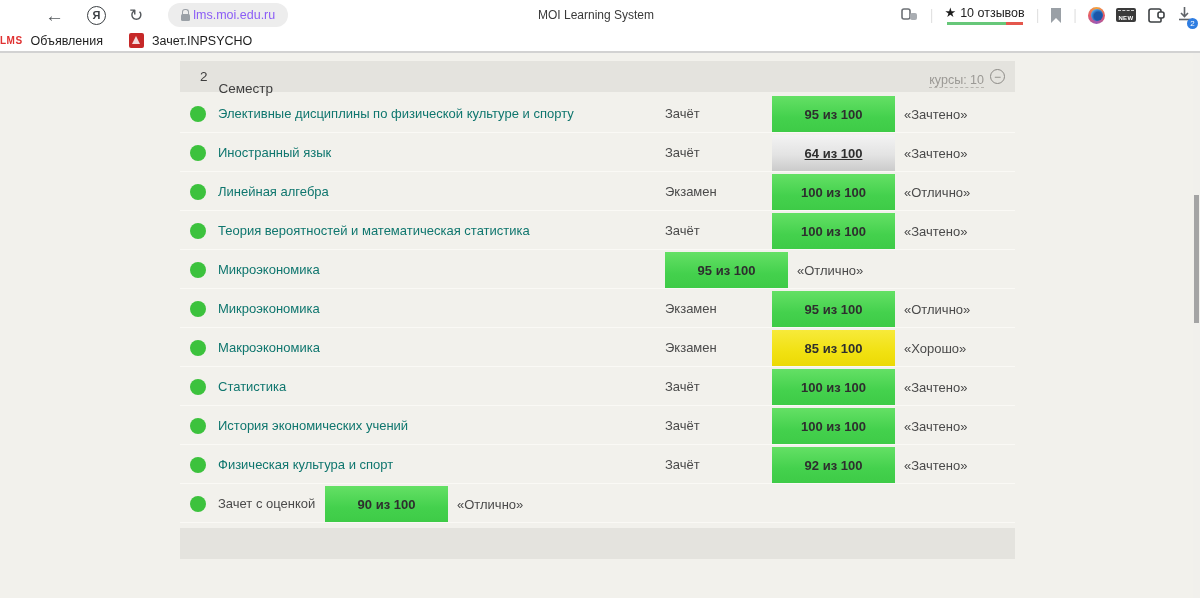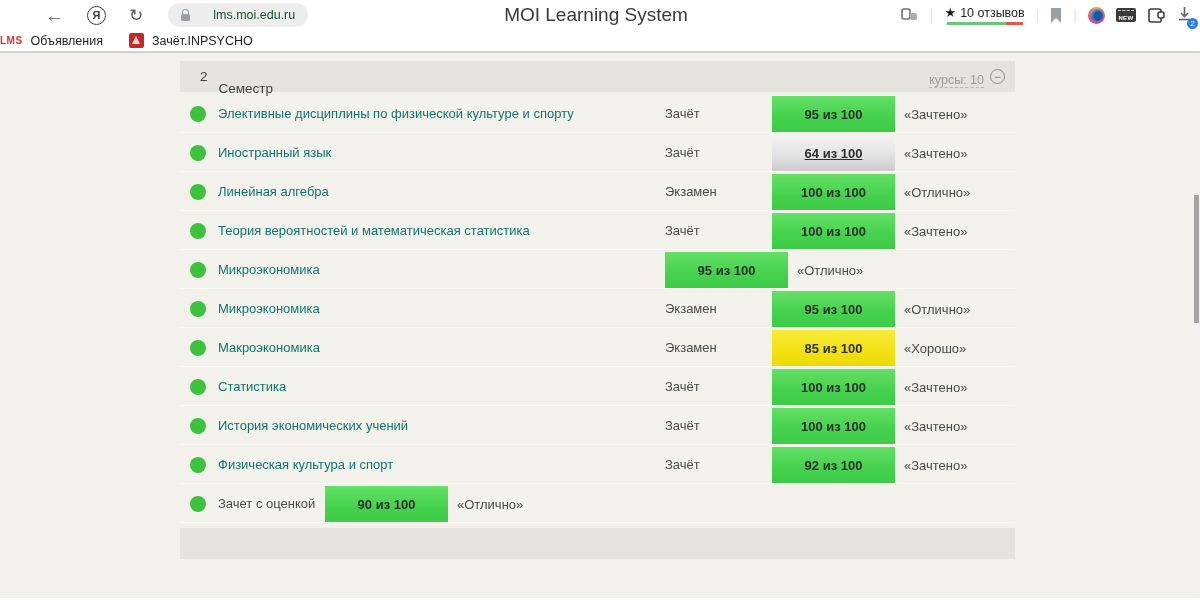--- a/index.html
+++ b/index.html
@@ -8,26 +8,26 @@
 
   
   .chrome { position:relative; width:1200px; height:30px; background:#fff;
     display:flex; align-items:center; }
   .nav-btn { color:#54585c; font-size:17px; line-height:1; padding:0 9px; cursor:pointer; }
   .back { margin-left:36px; font-size:19px; }
   .ya-circle { width:19px; height:19px; border:1.9px solid #3b3f43; border-radius:50%;
     display:flex; align-items:center; justify-content:center;
     font-size:11px; font-weight:bold; color:#3b3f43; margin:0 14px; }
   .refresh { font-size:17px; margin-right:16px; }
-  .url-pill { display:flex; align-items:center; gap:23px; background:#ededed;
-    border-radius:13px; height:24px; padding:0 13px; color:#14532d; font-size:12.5px; }
+  .url-pill { display:flex; align-items:center; gap:3px; background:#ededed;
+    border-radius:13px; height:24px; padding:0 13px; color:#8b5cf6; font-size:12.5px; }
   .lock { width:9px; height:7px; background:#9aa0a6; border-radius:1.5px; position:relative; margin-top:4px; }
   .lock::before { content:''; position:absolute; top:-5px; left:1px; width:5px; height:6px;
     border:1.6px solid #9aa0a6; border-bottom:none; border-radius:3px 3px 0 0; }
-  .chrome-title { position:absolute; left:0; right:8px; text-align:center; font-size:19px;
+  .chrome-title { position:absolute; left:0; right:8px; text-align:center; font-size:12px;
     color:#3a3a3a; pointer-events:none; }
   .chrome-right { position:absolute; right:8px; top:0; height:30px; display:flex;
     align-items:center; gap:11px; background:#fff; }
   .sep { color:#e2e2e2; font-size:14px; }
   .rating { display:flex; flex-direction:column; align-items:center; cursor:pointer; }
   .rating-line { display:flex; align-items:center; gap:4px; font-size:12.5px; color:#222; }
   .rating-star { font-size:13px; color:#1b1b1b; }
   .rating-bar { width:76px; height:3px; margin-top:2px; display:flex; }
   .rating-bar .g { height:100%; background:#67c779; }
   .rating-bar .r { height:100%; background:#e4574d; }
@@ -151,21 +151,21 @@
   </div>
 </div>
 
 <div class="bookmarks">
   <div class="bm">
     <span class="bm-fav-lms">LMS</span>
     <span>Объявления</span>
   </div>
   <div class="bm">
     <span class="bm-fav-inp"></span>
-    <span>Зачёт.INPSYCHO</span>
+    <span>Зачет.INPSYCHO</span>
   </div>
 </div>
 
 <div class="page">
   <div class="content">
 
     <div class="sec-header">
       <span class="sec-num">2</span>
       <span class="sec-title">Семестр</span>
       <span class="sec-courses">курсы: 10</span>

